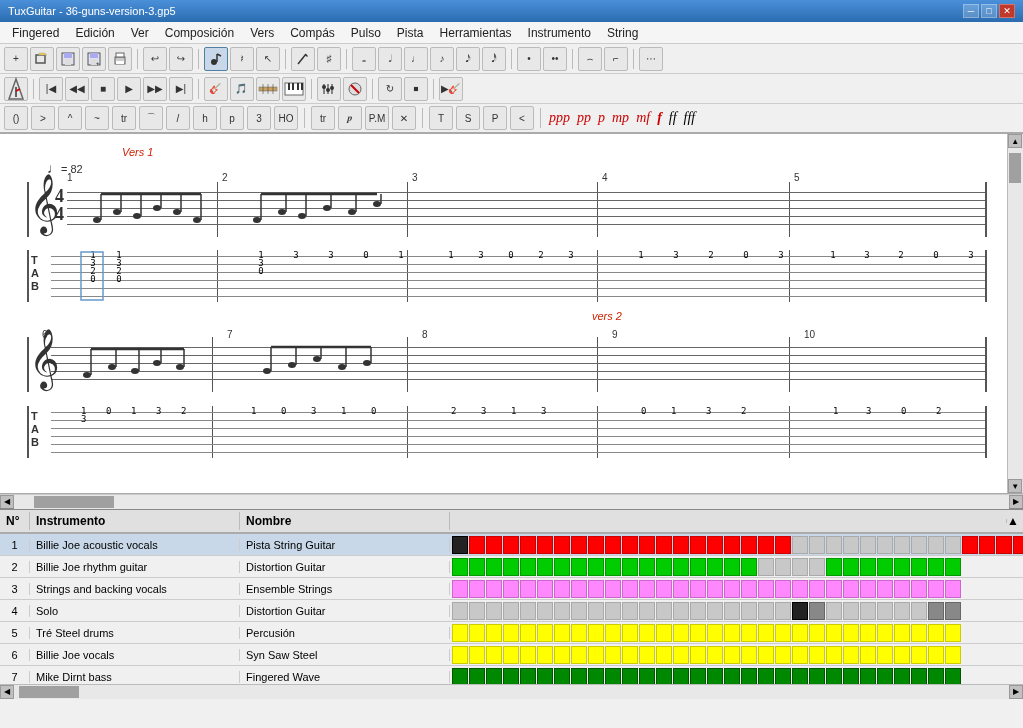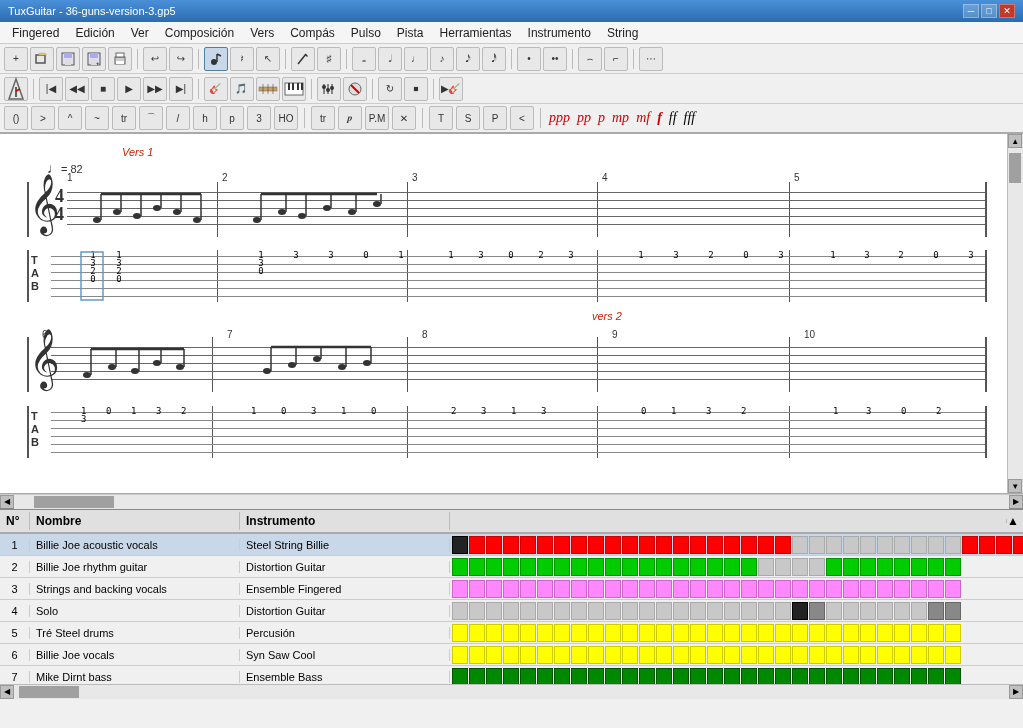--- a/index.html
+++ b/index.html
@@ -653,33 +653,33 @@
       <div class="scroll-thumb"></div>
     </div>
     <div class="scroll-btn">▶</div>
   </div>
 
   <div class="lower-section">
     <div id="tracklist-container">
 
       <div id="track-header">
         <div class="th-cell th-n">N°</div>
+        <div class="th-cell th-instr">Instrumento</div>
         <div class="th-cell th-name">Nombre</div>
-        <div class="th-cell th-instr">Instrumento</div>
         <div class="th-cell th-blocks"></div>
         <div class="th-scroll">▲</div>
       </div>
 
       <div id="tracklist-rows">
         <div id="tracklist-data">
 
           <div class="track-row selected">
             <div class="tr-num">1</div>
             <div class="tr-name">Billie Joe acoustic vocals</div>
-            <div class="tr-instr">Steel String Billie</div>
+            <div class="tr-instr">Pista String Guitar</div>
             <div class="tr-blocks">
 
               <div class="block" style="background:#222; border-color:#000;"></div>
               <div class="block" style="background:#ff0000; border-color:#cc0000;"></div>
               <div class="block" style="background:#ff0000; border-color:#cc0000;"></div>
               <div class="block" style="background:#ff0000; border-color:#cc0000;"></div>
               <div class="block" style="background:#ff0000; border-color:#cc0000;"></div>
               <div class="block" style="background:#ff0000; border-color:#cc0000;"></div>
               <div class="block" style="background:#ff0000; border-color:#cc0000;"></div>
               <div class="block" style="background:#ff0000; border-color:#cc0000;"></div>
@@ -746,21 +746,21 @@
               <div class="block" style="background:#00cc00; border-color:#009900;"></div>
               <div class="block" style="background:#00cc00; border-color:#009900;"></div>
               <div class="block" style="background:#00cc00; border-color:#009900;"></div>
               <div class="block" style="background:#00cc00; border-color:#009900;"></div>
             </div>
           </div>
 
           <div class="track-row">
             <div class="tr-num">3</div>
             <div class="tr-name">Strings and backing vocals</div>
-            <div class="tr-instr">Ensemble Fingered</div>
+            <div class="tr-instr">Ensemble Strings</div>
             <div class="tr-blocks">
               <div class="block" style="background:#ff88ff; border-color:#cc66cc;"></div>
               <div class="block" style="background:#ff88ff; border-color:#cc66cc;"></div>
               <div class="block" style="background:#ff88ff; border-color:#cc66cc;"></div>
               <div class="block" style="background:#ff88ff; border-color:#cc66cc;"></div>
               <div class="block" style="background:#ff88ff; border-color:#cc66cc;"></div>
               <div class="block" style="background:#ff88ff; border-color:#cc66cc;"></div>
               <div class="block" style="background:#ff88ff; border-color:#cc66cc;"></div>
               <div class="block" style="background:#ff88ff; border-color:#cc66cc;"></div>
               <div class="block" style="background:#ff88ff; border-color:#cc66cc;"></div>
@@ -860,21 +860,21 @@
               <div class="block" style="background:#ffff00; border-color:#cccc00;"></div>
               <div class="block" style="background:#ffff00; border-color:#cccc00;"></div>
               <div class="block" style="background:#ffff00; border-color:#cccc00;"></div>
               <div class="block" style="background:#ffff00; border-color:#cccc00;"></div>
             </div>
           </div>
 
           <div class="track-row">
             <div class="tr-num">6</div>
             <div class="tr-name">Billie Joe vocals</div>
-            <div class="tr-instr">Syn Saw Cool</div>
+            <div class="tr-instr">Syn Saw Steel</div>
             <div class="tr-blocks">
               <div class="block" style="background:#ffff00; border-color:#cccc00;"></div>
               <div class="block" style="background:#ffff00; border-color:#cccc00;"></div>
               <div class="block" style="background:#ffff00; border-color:#cccc00;"></div>
               <div class="block" style="background:#ffff00; border-color:#cccc00;"></div>
               <div class="block" style="background:#ffff00; border-color:#cccc00;"></div>
               <div class="block" style="background:#ffff00; border-color:#cccc00;"></div>
               <div class="block" style="background:#ffff00; border-color:#cccc00;"></div>
               <div class="block" style="background:#ffff00; border-color:#cccc00;"></div>
               <div class="block" style="background:#ffff00; border-color:#cccc00;"></div>
@@ -898,21 +898,21 @@
               <div class="block" style="background:#ffff00; border-color:#cccc00;"></div>
               <div class="block" style="background:#ffff00; border-color:#cccc00;"></div>
               <div class="block" style="background:#ffff00; border-color:#cccc00;"></div>
               <div class="block" style="background:#ffff00; border-color:#cccc00;"></div>
             </div>
           </div>
 
           <div class="track-row">
             <div class="tr-num">7</div>
             <div class="tr-name">Mike Dirnt bass</div>
-            <div class="tr-instr">Ensemble Bass</div>
+            <div class="tr-instr">Fingered Wave</div>
             <div class="tr-blocks">
               <div class="block" style="background:#008800; border-color:#005500;"></div>
               <div class="block" style="background:#008800; border-color:#005500;"></div>
               <div class="block" style="background:#008800; border-color:#005500;"></div>
               <div class="block" style="background:#008800; border-color:#005500;"></div>
               <div class="block" style="background:#008800; border-color:#005500;"></div>
               <div class="block" style="background:#008800; border-color:#005500;"></div>
               <div class="block" style="background:#008800; border-color:#005500;"></div>
               <div class="block" style="background:#008800; border-color:#005500;"></div>
               <div class="block" style="background:#008800; border-color:#005500;"></div>

